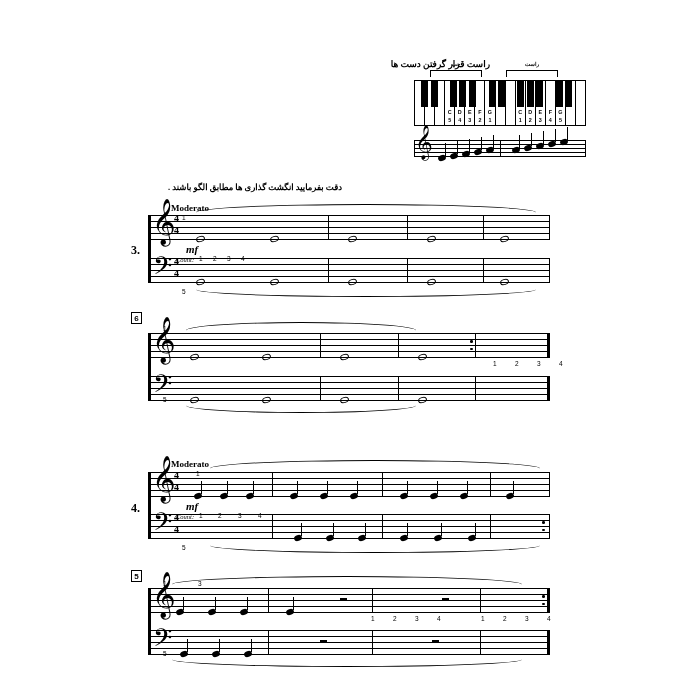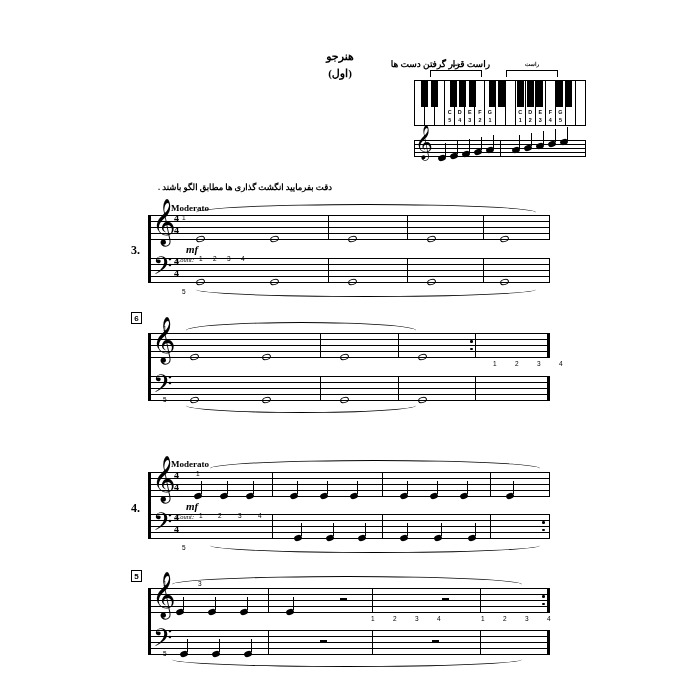--- a/index.html
+++ b/index.html
@@ -37,21 +37,21 @@
   .heading-right {
     position: absolute;
     right: 210px;
     top: 59px;
     font-size: 9px;
     font-weight: bold;
     text-align: right;
   }
   .instruction {
     position: absolute;
-    right: 368px;
+    right: 358px;
     top: 182px;
     font-size: 8.5px;
     font-weight: bold;
     white-space: nowrap;
   }
 
   
   .kbd-wrap {
     position: absolute;
     left: 414px;
@@ -259,24 +259,20 @@
     background: #000;
     border-radius: 50%;
     margin-bottom: 5px;
   }
 </style>
 </head>
 <body>
 
 <div class="page">
 
-  <div class="title-block">
-    <div class="rtl">هنرجو</div>
-    <div class="rtl">(اول)</div>
-  </div>
 
   <div class="heading-right rtl">راست قرار گرفتن دست ها</div>
 
   <div class="kbd-wrap">
 
     <div class="brace" style="left:16px; top:-10px; width:52px;"></div>
     <div class="brace-label" style="left:16px; top:-19px; width:52px;">چپ</div>
     <div class="brace" style="left:92px; top:-10px; width:52px;"></div>
     <div class="brace-label" style="left:92px; top:-19px; width:52px;">راست</div>
 

